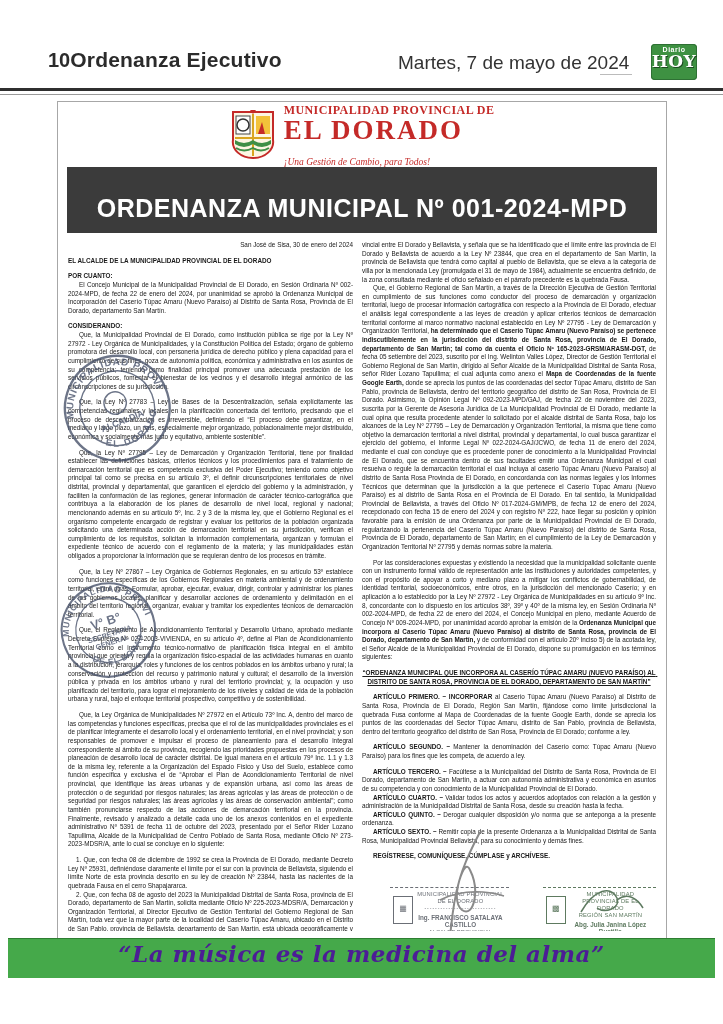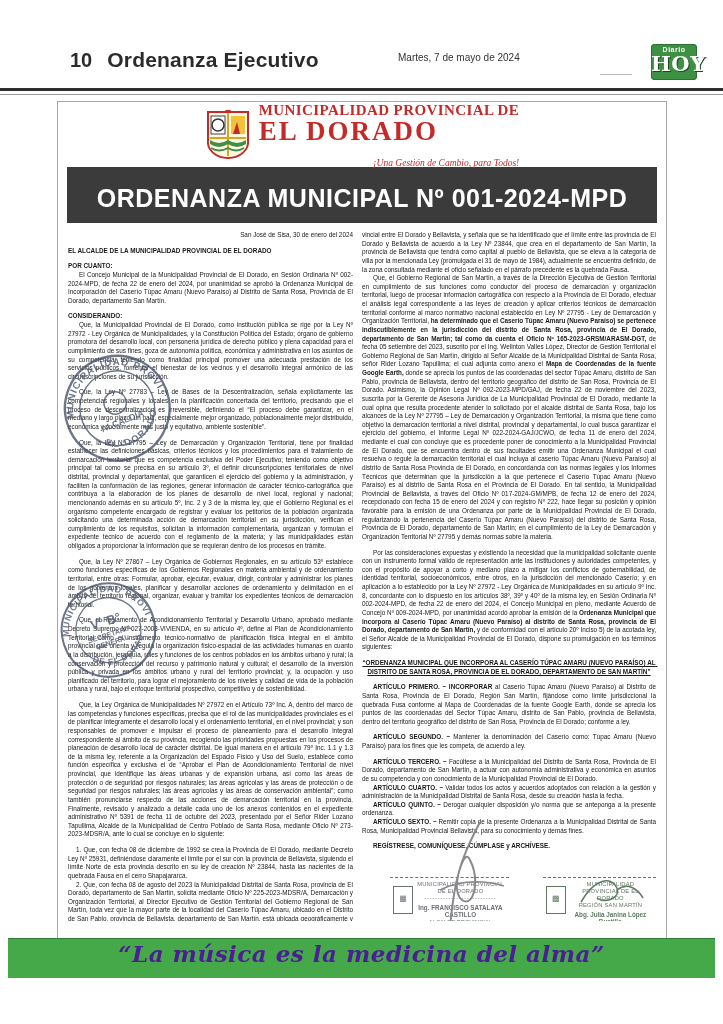--- a/index.html
+++ b/index.html
@@ -1,41 +1,41 @@
 <!DOCTYPE html>
 <html><head>
 <meta charset="utf-8">
 <style>
   html,body{margin:0;padding:0;background:#fff;}
   .page{position:relative;width:723px;height:1024px;background:#fff;overflow:hidden;
         font-family:"Liberation Sans",sans-serif;color:#1c1c1c;}
   
   .np-header{position:absolute;left:0;top:0;width:723px;height:95px;}
-  .np-left{position:absolute;left:70px;top:48px;display:flex;gap:15px;align-items:baseline;}
+  .np-left{position:absolute;left:48px;top:48px;display:flex;align-items:baseline;}
   .np-pagenum{font-size:20px;font-weight:bold;color:#2b2b2b;}
   .np-section{font-size:21px;font-weight:bold;color:#2b2b2b;letter-spacing:.2px;}
-  .np-date{position:absolute;left:398px;top:52px;font-size:10px;color:#333;}
+  .np-date{position:absolute;left:398px;top:52px;font-size:19px;color:#333;}
   .np-rule-sm{position:absolute;left:600px;top:74px;width:32px;height:1px;background:#bbb;}
   .logo-hoy{position:absolute;left:651px;top:44px;width:46px;height:36px;background:#3e9142;
             border-radius:4px;text-align:center;box-shadow:0 0 0 1px #2e7034 inset;}
   .logo-hoy .t1{display:block;font-size:7px;font-weight:bold;color:#fff;margin-top:2px;letter-spacing:.5px;}
-  .logo-hoy .t2{display:block;font-size:21px;font-weight:900;color:#fff;line-height:1;
+  .logo-hoy .t2{display:block;font-size:17px;font-weight:900;color:#fff;line-height:1;
                 text-shadow:1px 1px 0 #1c4a20;font-family:"DejaVu Serif",serif;letter-spacing:.5px;}
   .hr-thick{position:absolute;left:0;top:88px;width:723px;height:3px;background:#2f2f2f;}
   .hr-thin{position:absolute;left:0;top:94px;width:723px;height:1px;background:#9a9a9a;}
   
   .doc{position:absolute;left:57px;top:101px;width:608px;height:836px;border:1px solid #a7a7a7;
        background:#fff;overflow:hidden;}
   .org{display:flex;justify-content:center;align-items:center;gap:8px;margin-top:6px;height:54px;}
   .org-text{text-align:left;color:#c42a28;font-family:"Liberation Serif",serif;}
-  .org-l1{font-size:15px;font-weight:bold;letter-spacing:.4px;}
+  .org-l1{font-size:12px;font-weight:bold;letter-spacing:.4px;}
   .org-l2{font-size:27px;font-weight:900;line-height:.95;letter-spacing:2px;}
-  .org-l3{font-size:9.5px;font-style:italic;margin-top:14px;text-align:right;}
+  .org-l3{font-size:9.5px;font-style:italic;margin-top:14px;}
   .titlebar{margin:5px 9px 0 9px;background:#3b3b3b;color:#fff;text-align:center;
-            font-size:25px;font-weight:bold;letter-spacing:.5px;padding:17px 0 10px 0;}
+            font-size:25px;font-weight:bold;letter-spacing:.5px;padding:27px 0 10px 0;}
   
   .cols{display:flex;gap:9px;padding:8px 10px 0 10px;height:690px;overflow:hidden;}
   .col{width:50%;font-size:6.35px;line-height:1.36;text-align:justify;color:#191919;}
   .para{margin:0;}
   .para span{white-space:pre-wrap;}
   .b{font-weight:bold;}
   .gap{margin-top:7px;}
   .n{text-indent:11px;}
   .h{font-weight:bold;}
   .c{text-indent:0;}

